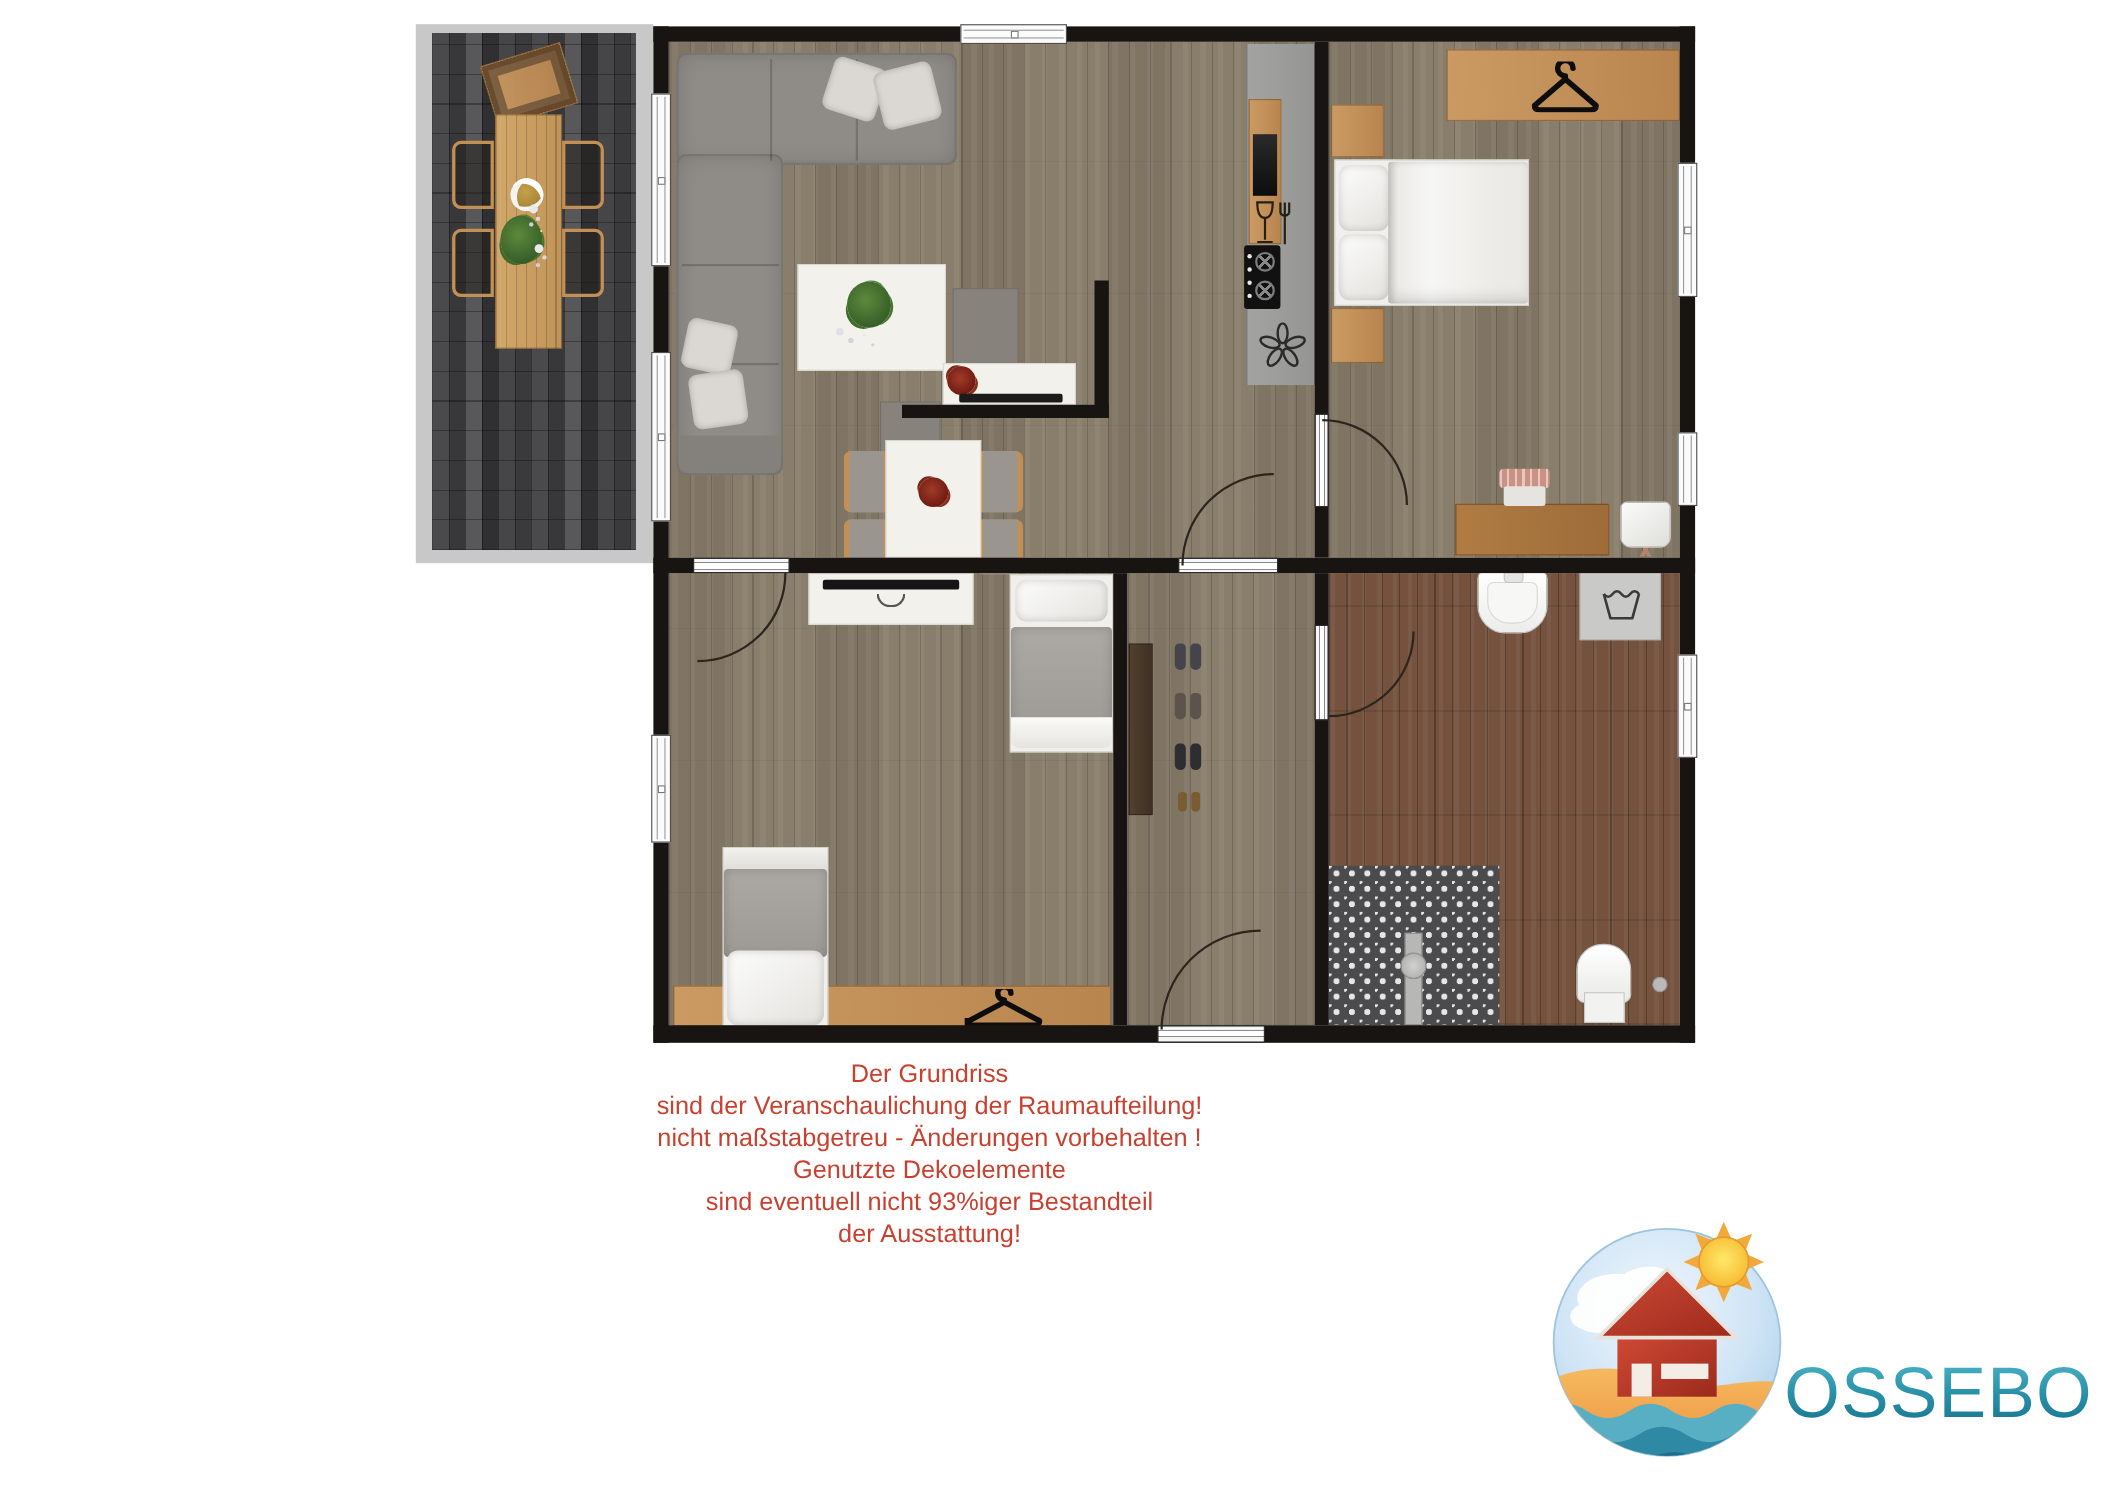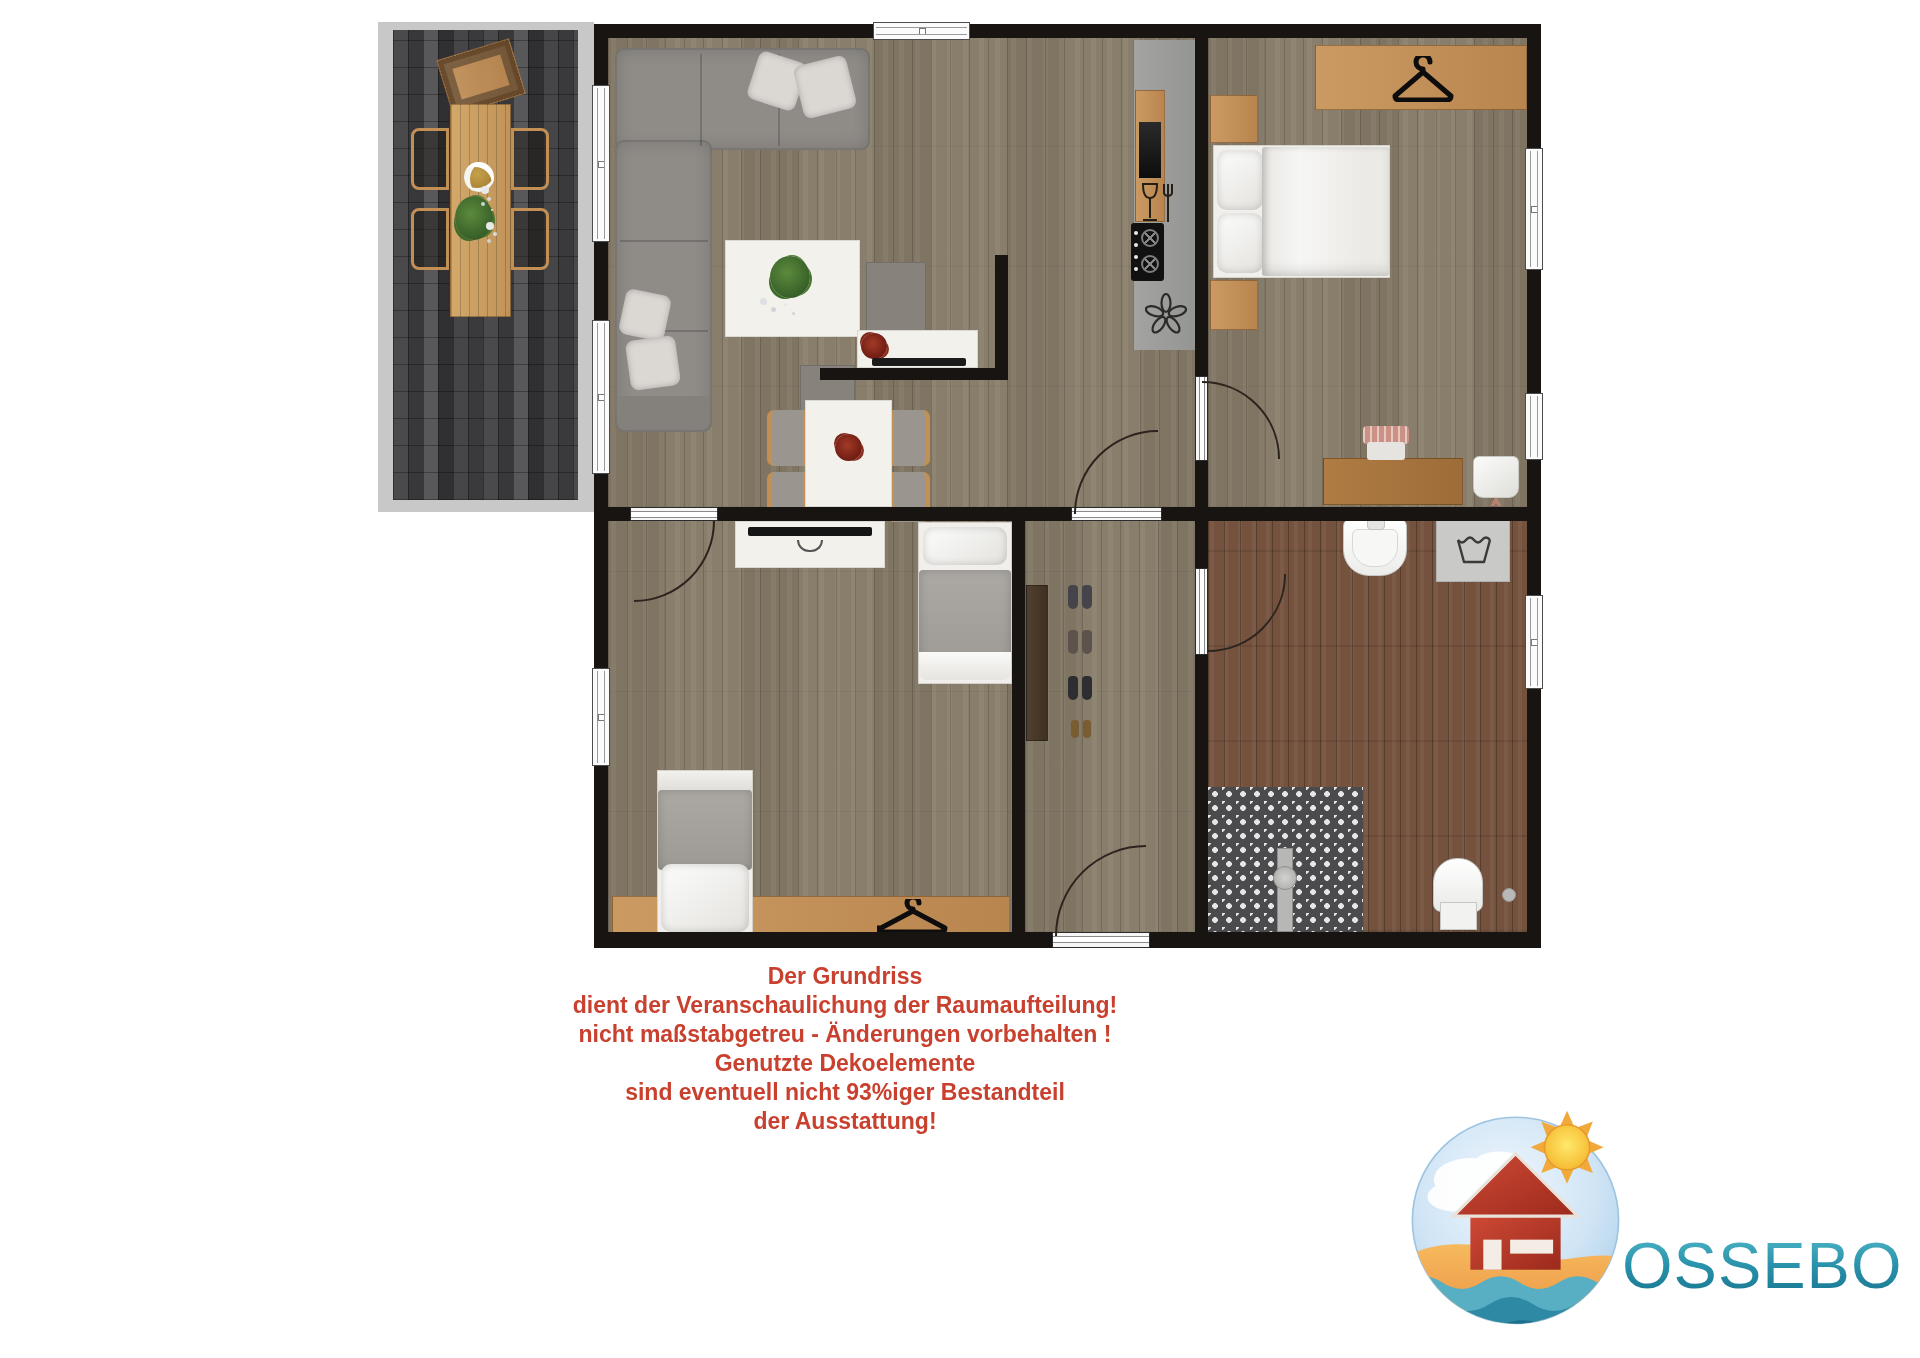--- a/index.html
+++ b/index.html
@@ -54,21 +54,21 @@
   .pillow-white{position:absolute;background:linear-gradient(145deg,#fcfcfb,#e3e2de);border-radius:10px;
          box-shadow:inset 0 0 8px rgba(0,0,0,.18);}
   .shoe{width:10px;height:24px;border-radius:4px 4px 5px 5px;}
   .tile{position:absolute;background-color:#4b4b4d;
     background-image:radial-gradient(circle at 7px 7px, #e6e6e6 2.6px, transparent 3.1px),
                      radial-gradient(circle at 0 0, #e6e6e6 2.6px, transparent 3.1px);
     background-size:14px 14px;}
   svg.overlay{position:absolute;left:0;top:0;pointer-events:none;}
   
   .disclaimer{position:absolute;left:520px;top:962px;width:650px;text-align:center;
-    color:var(--c-disclaimer,#c9402e);font-weight:bold;font-size:23px;line-height:29px;}
+    color:var(--c-disclaimer,#c9402e);font-weight:normal;font-size:23px;line-height:29px;}
   
   .logo-title{position:absolute;left:1622px;top:1228px;font-weight:normal;font-size:65px;letter-spacing:1px;
     background:linear-gradient(180deg,#55bccd 0%,#2b93ab 48%,#14708b 100%);
     -webkit-background-clip:text;background-clip:text;color:transparent;}
   .logo-sub{position:absolute;left:1600px;top:1299px;font-weight:bold;font-size:20px;color:var(--c-logo_teal,#2b93ab);}
 </style>
 </head>
 <body>
 
 <div id="canvas">
@@ -269,21 +269,21 @@
       <path d="M714,521 A80,80 0 0 1 634,601"></path>
       <path d="M1075,514 A83,83 0 0 1 1158,431"></path>
       <path d="M1202,382 A77,77 0 0 1 1279,459"></path>
       <path d="M1285,574 A77,77 0 0 1 1208,651"></path>
       <path d="M1056,936 A90,90 0 0 1 1146,846"></path>
     </g>
   </svg>
 
   <div class="disclaimer">
     <div>Der Grundriss</div>
-    <div>dient der Veranschaulichung der Raumaufteilung!</div>
+    <div>sind der Veranschaulichung der Raumaufteilung!</div>
     <div>nicht maßstabgetreu - Änderungen vorbehalten !</div>
     <div>Genutzte Dekoelemente</div>
     <div>sind eventuell nicht 93%iger Bestandteil</div>
     <div>der Ausstattung!</div>
   </div>
 
   <svg class="abs" style="left:1408px;top:1100px;" width="215" height="246" viewBox="0 0 200 229">
     <defs>
       <radialGradient id="skyg" cx="45%" cy="35%" r="75%">
         <stop offset="0%" stop-color="#f0f7fd"></stop>

